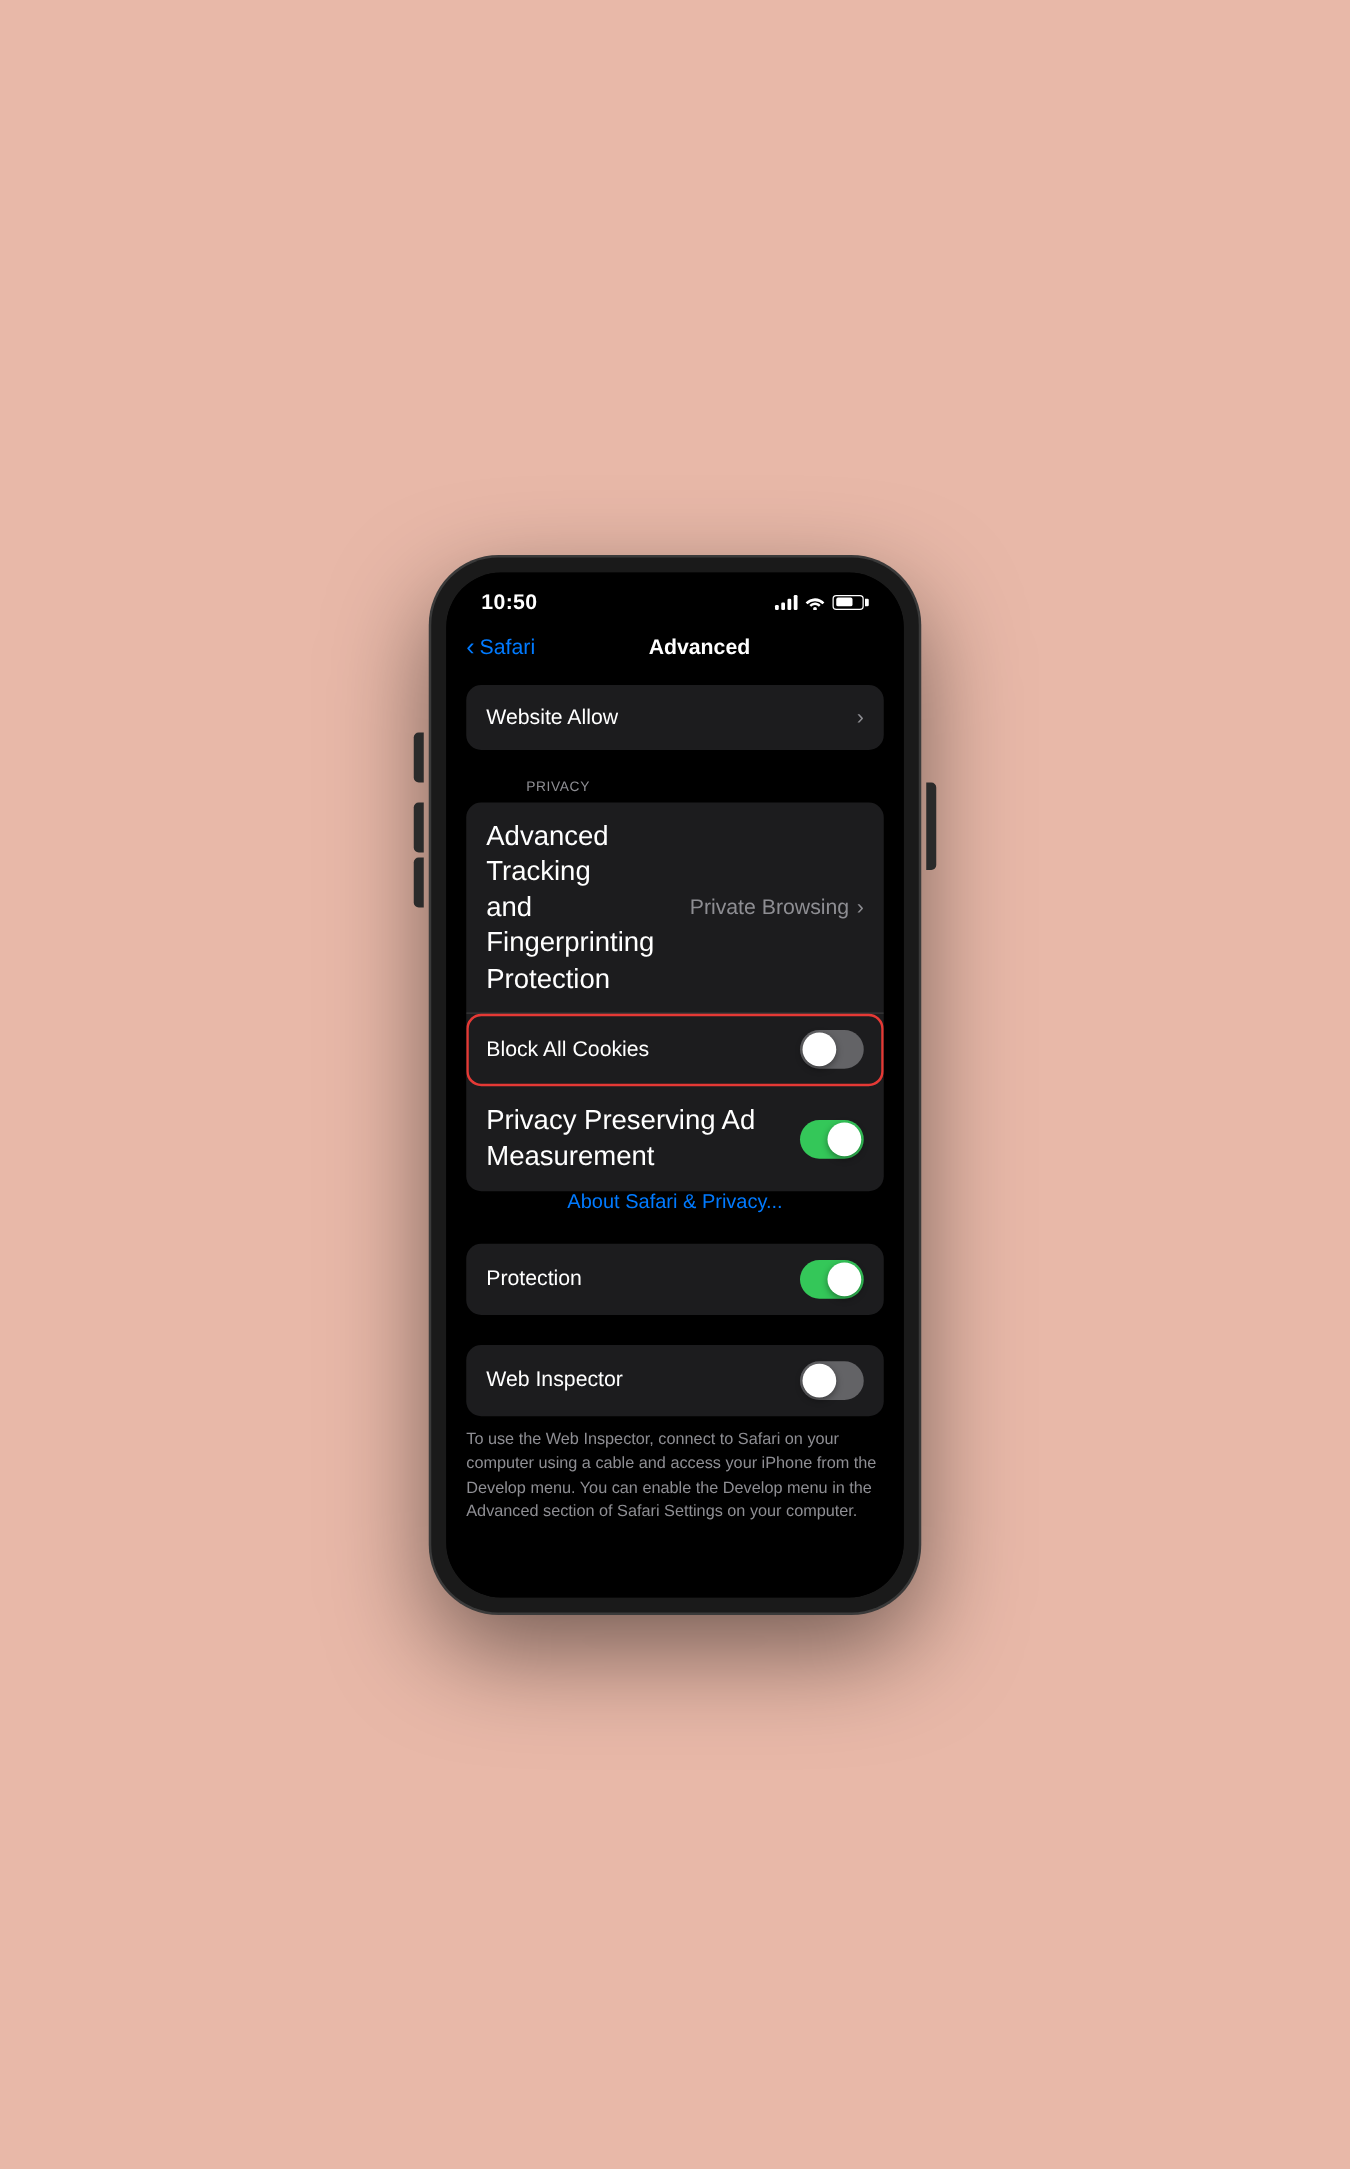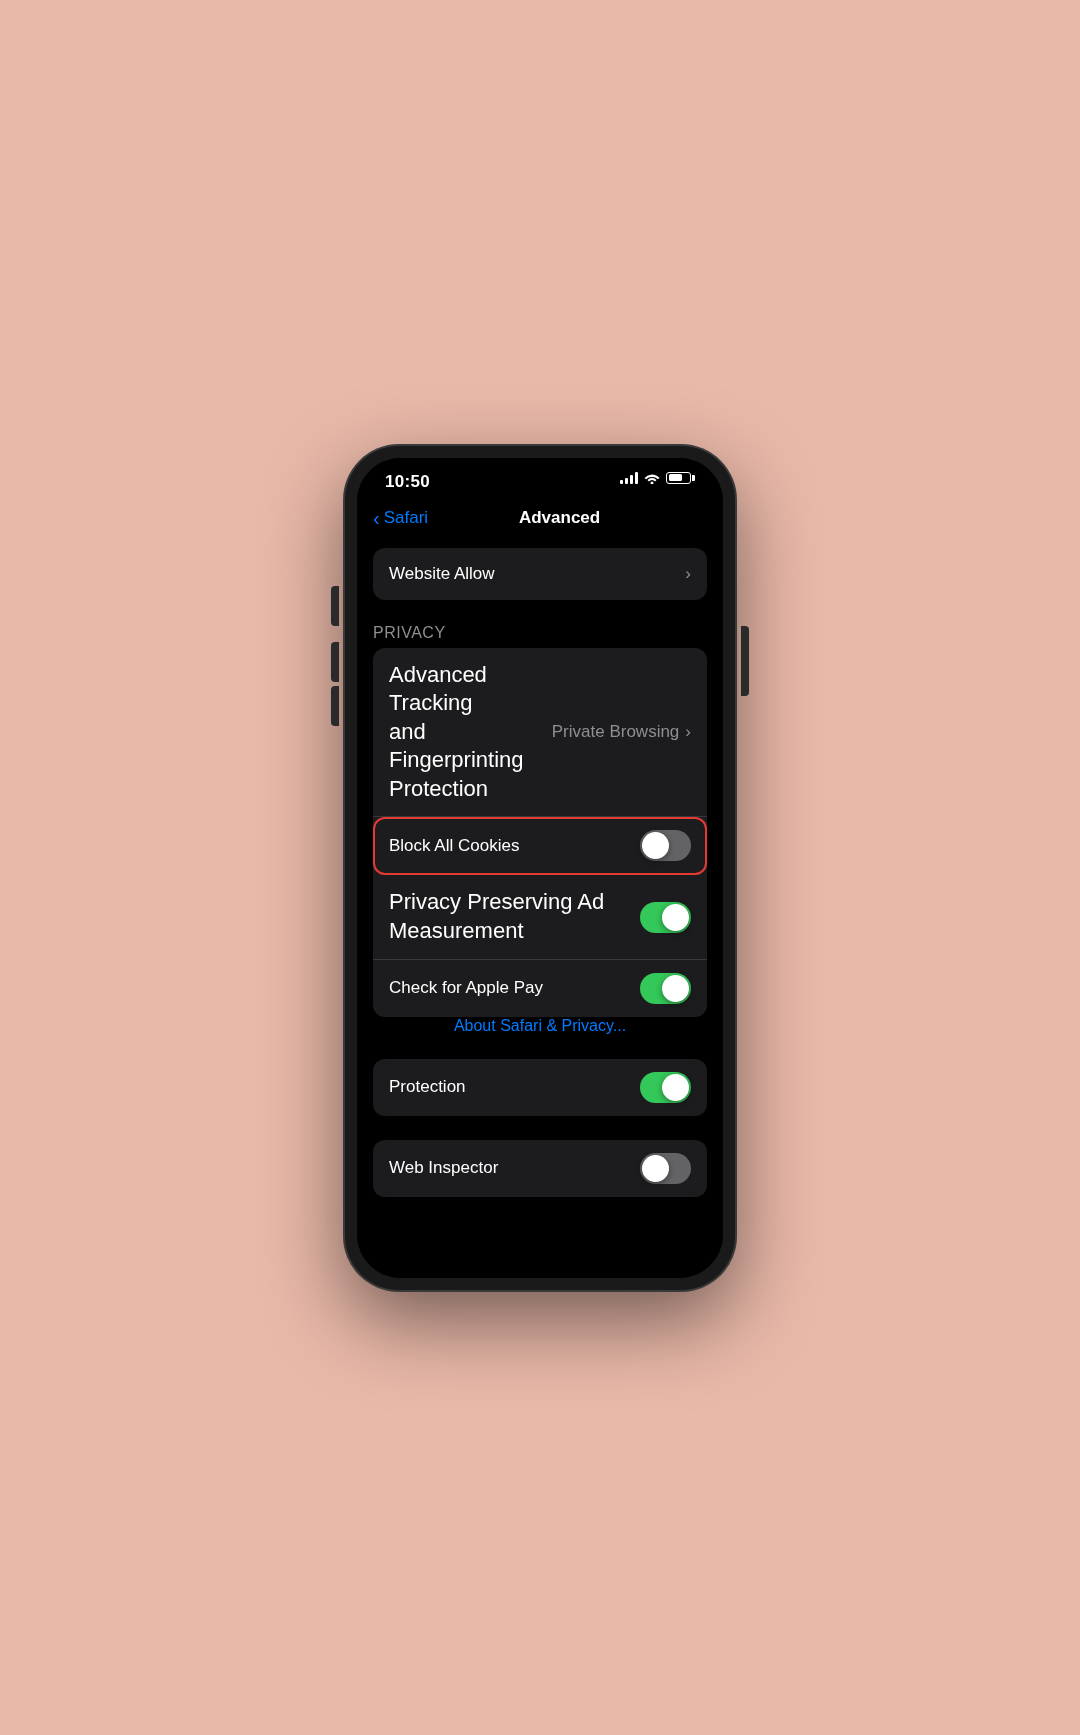--- a/index.html
+++ b/index.html
@@ -56,21 +56,21 @@
       border-radius: 44px;
       overflow: hidden;
       display: flex;
       flex-direction: column;
     }
 
     
     .status-bar {
       display: flex;
       justify-content: space-between;
-      align-items: flex-start;
+      align-items: center;
       padding: 14px 28px 8px;
       background: #000;
       flex-shrink: 0;
     }
 
     .status-time {
       color: #fff;
       font-size: 17px;
       font-weight: 600;
       letter-spacing: 0.3px;
@@ -169,25 +169,26 @@
 
     .content::-webkit-scrollbar { display: none; }
 
     
     .section {
       margin-bottom: 8px;
     }
 
     .section-label {
       color: #8e8e93;
-      font-size: 16px;
+      font-size: 11px;
       font-weight: 400;
       text-transform: uppercase;
       letter-spacing: 0.5px;
       padding: 0 16px 6px;
+      margin-left: 48px;
     }
 
     
     .settings-group {
       background: #1c1c1e;
       border-radius: 12px;
       margin: 0 16px;
       overflow: hidden;
     }
 
@@ -366,26 +367,20 @@
             </div>
           </div>
 
           <div class="settings-row">
             <span class="row-label-multi">Privacy Preserving Ad<br>Measurement</span>
             <div class="toggle on">
               <div class="toggle-knob"></div>
             </div>
           </div>
 
-          <div class="settings-row">
-            <span class="row-label">Check for Apple Pay</span>
-            <div class="toggle on">
-              <div class="toggle-knob"></div>
-            </div>
-          </div>
 
         </div>
         <span class="footer-link">About Safari &amp; Privacy...</span>
       </div>
 
       <div class="spacer"></div>
 
       <div class="section">
         <div class="settings-group">
           <div class="settings-row">
@@ -401,17 +396,18 @@
 
       <div class="section">
         <div class="settings-group">
           <div class="settings-row">
             <span class="row-label">Web Inspector</span>
             <div class="toggle off">
               <div class="toggle-knob"></div>
             </div>
           </div>
         </div>
+        <div class="footer-text">To use the Web Inspector, connect to Safari on your computer using a cable and access your iPhone from the Develop menu. You can enable the Develop menu in the Advanced section of Safari Settings on your computer.</div>
       </div>
 
     </div>
   </div>
 </div>
 
 </body></html>

